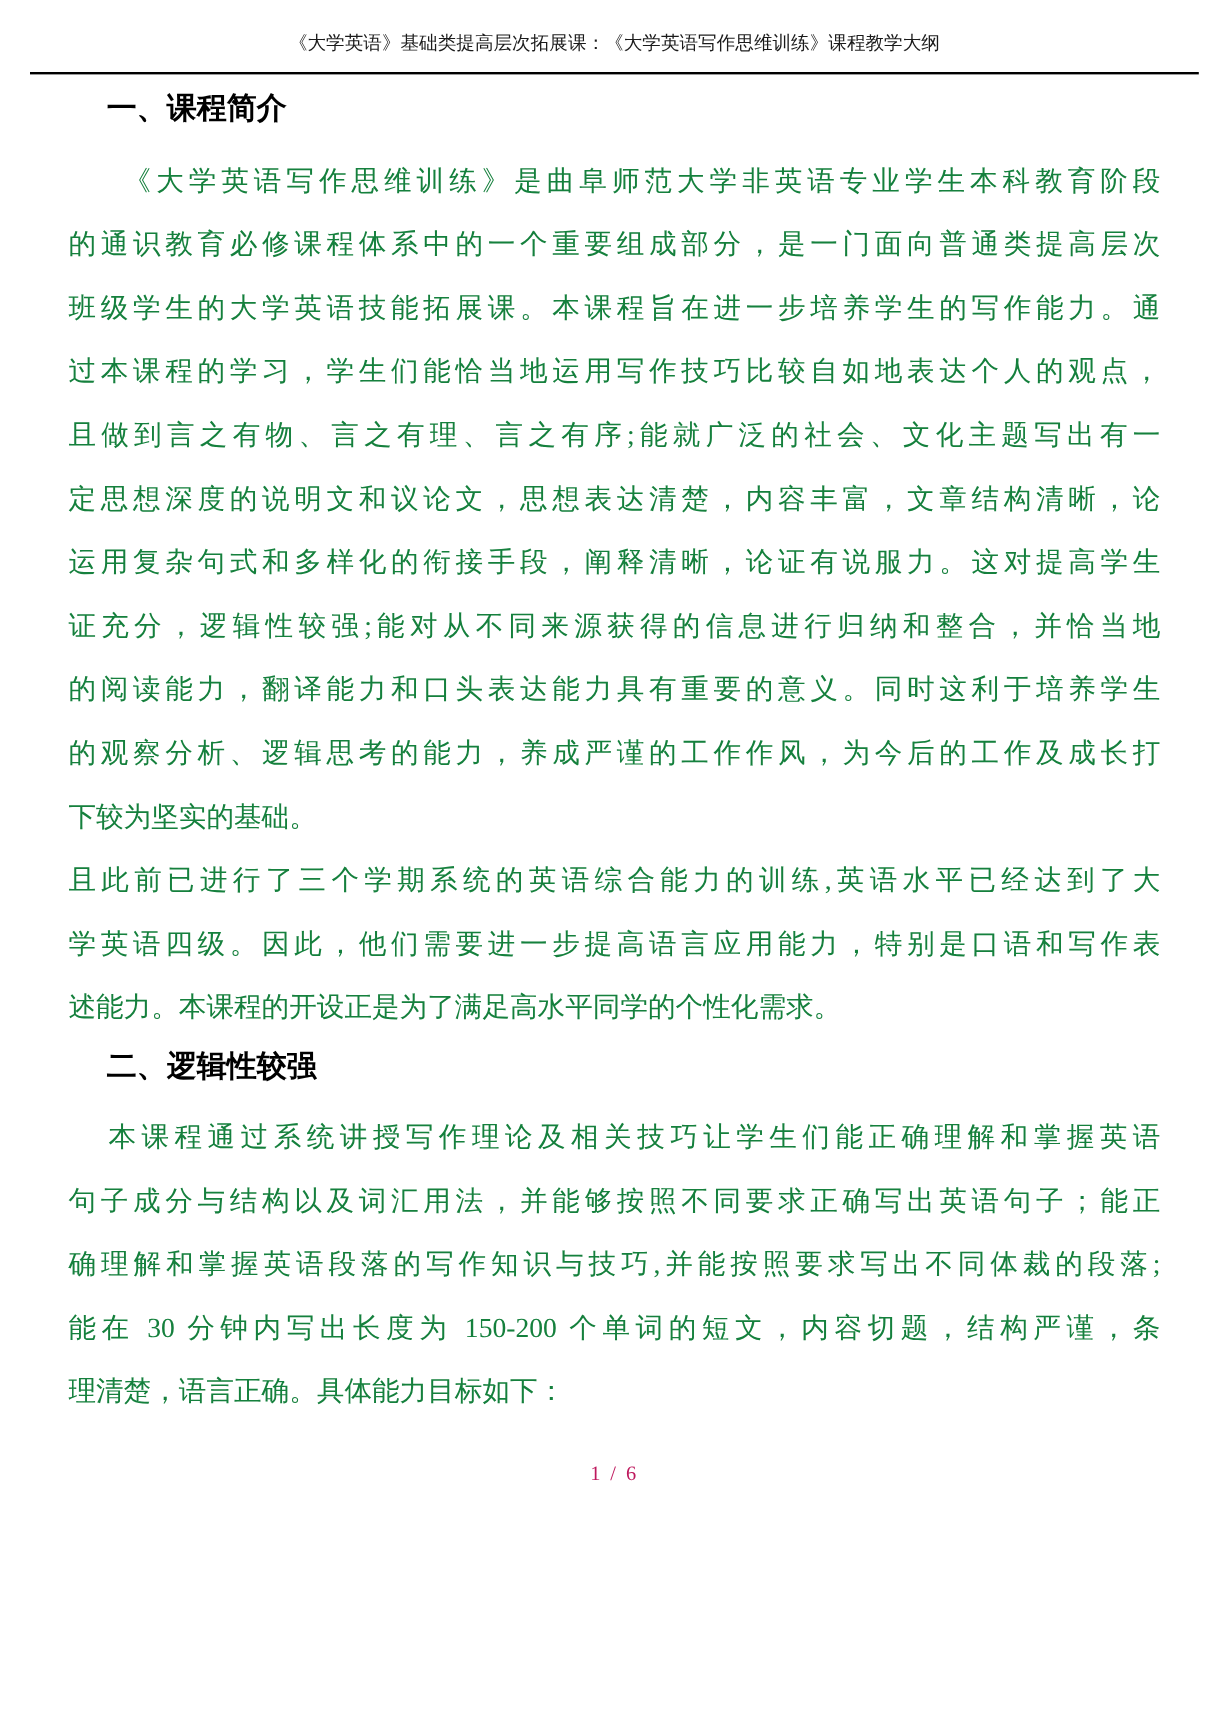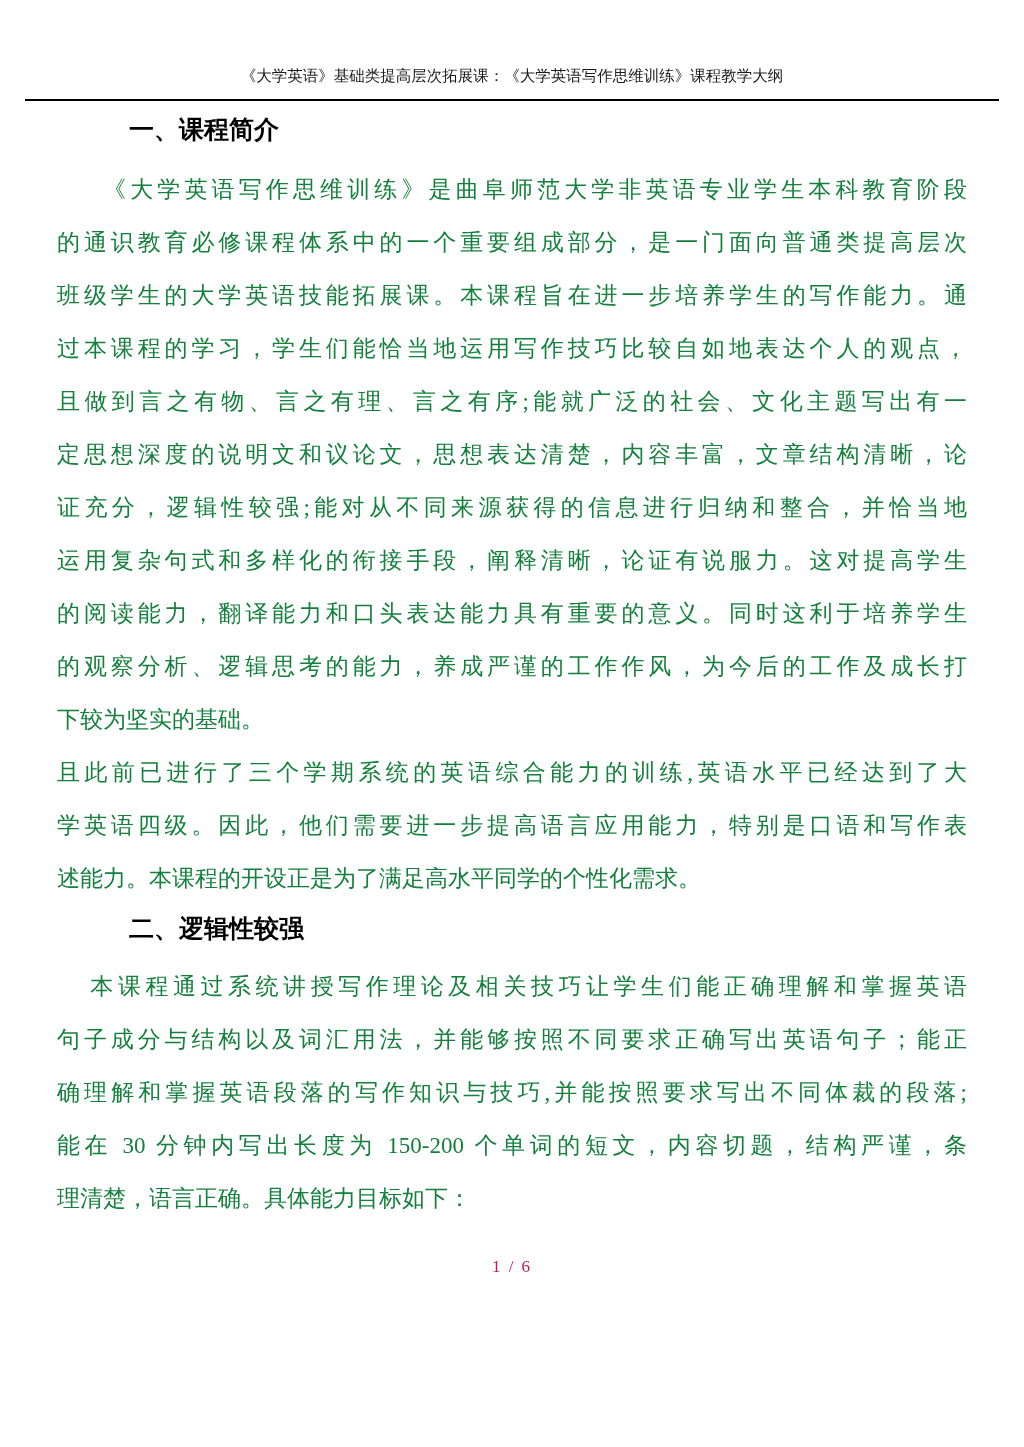--- a/index.html
+++ b/index.html
@@ -10,41 +10,41 @@
   .page {
     position: relative;
     width: 1024px;
     height: 1447px;
     background: #ffffff;
     color: #000000;
     font-family: "Liberation Serif", "DejaVu Serif", serif;
     overflow: hidden;
   }
   .doc-header {
-    padding-top: 66px;
+    padding-top: 27px;
     text-align: center;
     font-size: 15.5px;
     line-height: 20px;
     font-family: "Liberation Sans", "DejaVu Sans", sans-serif;
     color: #1a1a1a;
   }
   .header-rule {
     margin: 13px 25px 0 25px;
     border-top: 2px solid #000000;
     height: 0;
   }
   .content {
     margin: 0 57px;
   }
   .sec-heading {
     font-family: "Liberation Sans", "DejaVu Sans", sans-serif;
     font-weight: bold;
     font-size: 25px;
     line-height: 30px;
-    margin-left: 72px;
+    margin-left: 32px;
   }
   .sec-heading.h1 { margin-top: 13px; }
   .sec-heading.h2 { margin-top: 8px; }
   .para { margin: 0; }
   .para.p1 { margin-top: 19px; }
   .para.p3 { margin-top: 17px; }
   .line {
     font-size: 23px;
     line-height: 53px;
     text-align: justify;
@@ -79,22 +79,22 @@
 
     <div class="sec-heading h1">一、课程简介</div>
 
     <div class="para p1">
       <div class="line first">《大学英语写作思维训练》是曲阜师范大学非英语专业学生本科教育阶段</div>
       <div class="line">的通识教育必修课程体系中的一个重要组成部分，是一门面向普通类提高层次</div>
       <div class="line">班级学生的大学英语技能拓展课。本课程旨在进一步培养学生的写作能力。通</div>
       <div class="line">过本课程的学习，学生们能恰当地运用写作技巧比较自如地表达个人的观点，</div>
       <div class="line">且做到言之有物、言之有理、言之有序;能就广泛的社会、文化主题写出有一</div>
       <div class="line">定思想深度的说明文和议论文，思想表达清楚，内容丰富，文章结构清晰，论</div>
+      <div class="line">运用复杂句式和多样化的衔接手段，阐释清晰，论证有说服力。这对提高学生</div>
       <div class="line">证充分，逻辑性较强;能对从不同来源获得的信息进行归纳和整合，并恰当地</div>
-      <div class="line">运用复杂句式和多样化的衔接手段，阐释清晰，论证有说服力。这对提高学生</div>
       <div class="line">的阅读能力，翻译能力和口头表达能力具有重要的意义。同时这利于培养学生</div>
       <div class="line">的观察分析、逻辑思考的能力，养成严谨的工作作风，为今后的工作及成长打</div>
       <div class="line end">下较为坚实的基础。</div>
     </div>
 
     <div class="para">
       <div class="line">且此前已进行了三个学期系统的英语综合能力的训练,英语水平已经达到了大</div>
       <div class="line">学英语四级。因此，他们需要进一步提高语言应用能力，特别是口语和写作表</div>
       <div class="line end">述能力。本课程的开设正是为了满足高水平同学的个性化需求。</div>
     </div>

